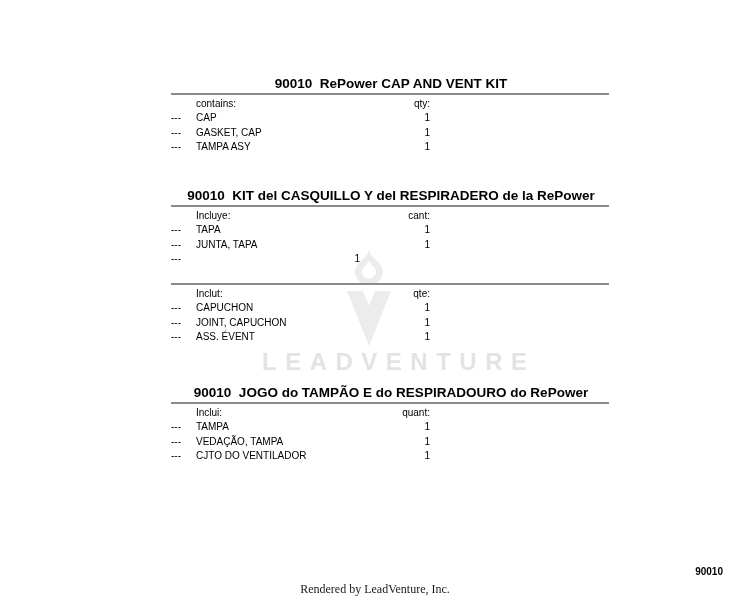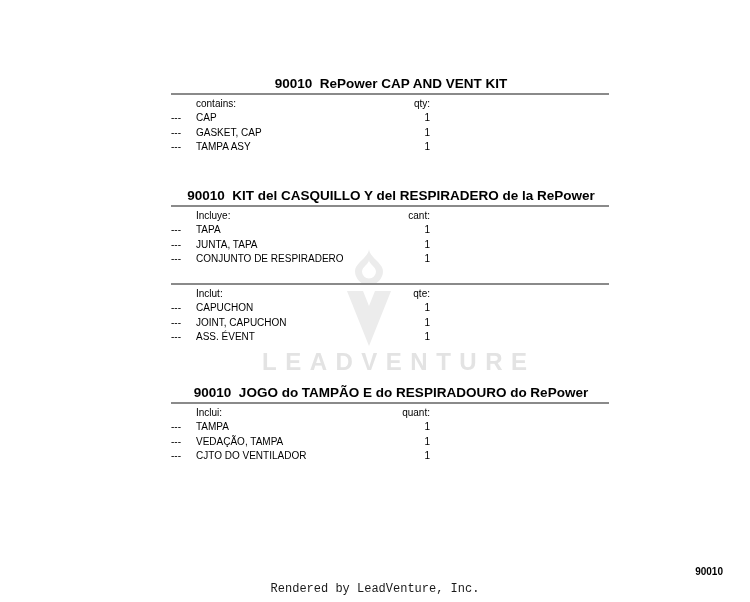--- a/index.html
+++ b/index.html
@@ -78,21 +78,21 @@
     right: 27px;
     font-size: 10px;
     font-weight: bold;
   }
   .rendered-by {
     position: absolute;
     top: 582px;
     left: 0;
     width: 100%;
     text-align: center;
-    font-family: Liberation Mono, monospace;
+    font-family: Liberation Serif, serif;
     font-size: 12px;
     color: #1a1a1a;
   }
 </style>
 </head>
 <body>
 
 <div class="page">
 
   <svg class="wm-logo" viewBox="0 0 52 97" xmlns="http://www.w3.org/2000/svg" aria-hidden="true">
@@ -144,21 +144,20 @@
         <span class="cell-name">TAPA</span>
         <span class="cell-qty">1</span>
       </div>
       <div class="prow">
         <span class="cell-marker">---</span>
         <span class="cell-name">JUNTA, TAPA</span>
         <span class="cell-qty">1</span>
       </div>
       <div class="prow">
         <span class="cell-marker">---</span>
-        <span class="cell-name">CONJUNTO DE RESPIRADERO</span>
         <span class="cell-qty">1</span>
       </div>
     </div>
   </div>
 
   <div class="section s3">
     <div class="section-rule"></div>
     <div class="parts-table">
       <div class="prow">
         <span class="cell-marker"></span>

